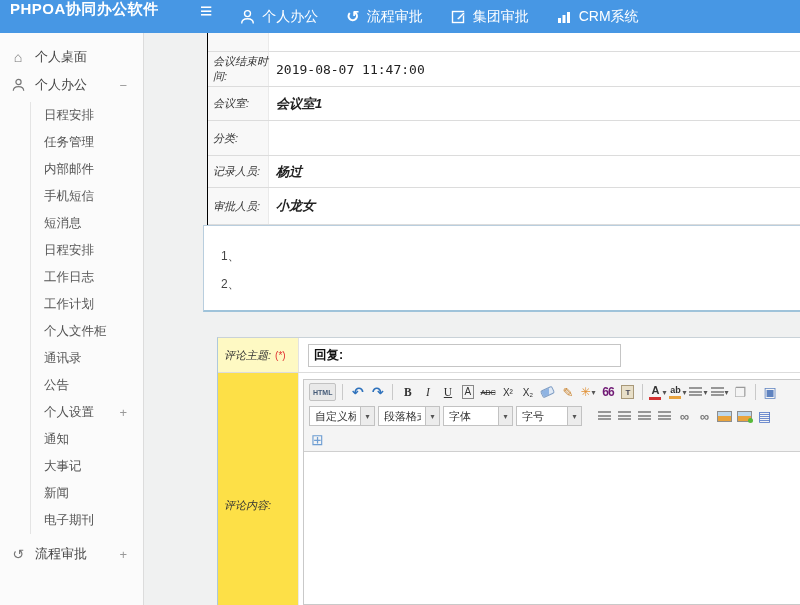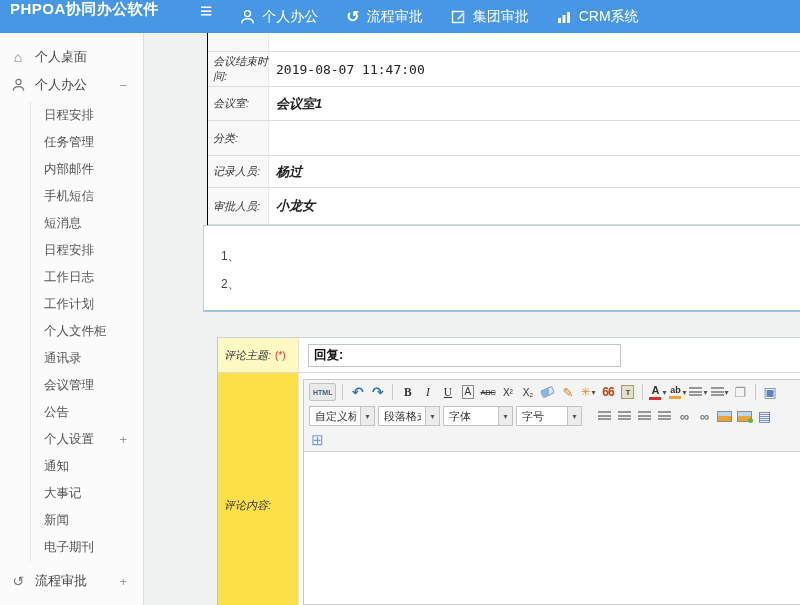--- a/index.html
+++ b/index.html
@@ -70,21 +70,21 @@
   .blue { color:#2f72bc; font-weight:bold; font-size:14px; }
   .bold-g { font-weight:bold; font-family:"Liberation Serif",serif; }
   .ital-g { font-style:italic; font-family:"Liberation Serif",serif; }
   .und-g { text-decoration:underline; font-family:"Liberation Serif",serif; }
   .boxed { border:1px solid #888; font-size:10px; padding:0 2px; line-height:12px; }
   .strike { font-size:8px; text-decoration:line-through; letter-spacing:-0.5px; }
   .supsub { font-size:10px; }
   .eraser { width:13px; height:8px; background:linear-gradient(115deg,#8fb4e3 62%,#dfe9f5 62%); border:1px solid #7d9cc4; border-radius:2px; transform:rotate(-25deg); }
   .brush-g { color:#c77f28; font-size:13px; }
   .wand-g { color:#e09136; font-size:12px; }
-  .quote-g { font-weight:bold; color:#c2410c; letter-spacing:-1px; font-size:12px; }
+  .quote-g { font-weight:bold; color:#701a75; letter-spacing:-1px; font-size:12px; }
   .paste-g { width:13px; height:14px; background:#e8dfc8; border:1px solid #a89878; font-size:8px; font-weight:bold; color:#445; display:flex; align-items:center; justify-content:center; }
   .fc { display:flex; flex-direction:column; align-items:center; line-height:1; }
   .fc .fc-a { font-size:11px; font-weight:bold; }
   .fc .bar-red { width:12px; height:3px; background:#d23030; margin-top:1px; }
   .fc .fc-ab { font-size:9px; font-weight:bold; }
   .fc .bar-orange { width:12px; height:3px; background:#e8a33d; margin-top:1px; }
   .mini-caret { font-size:8px; color:#555; margin-left:1px; }
   .bars { width:13px; height:11px; background-image:repeating-linear-gradient(#979797 0 2px, rgba(0,0,0,0) 2px 3.7px); }
   .page-g { color:#9a9a9a; font-size:13px; }
   .monitor-g { color:#5f83c0; font-size:14px; }
@@ -182,23 +182,20 @@
     <div class="sub-item">
         <span>工作计划</span>
       </div>
     <div class="sub-item">
         <span>个人文件柜</span>
       </div>
     <div class="sub-item">
         <span>通讯录</span>
       </div>
     <div class="sub-item">
-        <span>会议管理</span>
-      </div>
-    <div class="sub-item">
         <span>公告</span>
       </div>
     <div class="sub-item">
       <span>个人设置</span>
       <span class="toggle">+</span>
     </div>
     <div class="sub-item">
         <span>通知</span>
       </div>
     <div class="sub-item">

